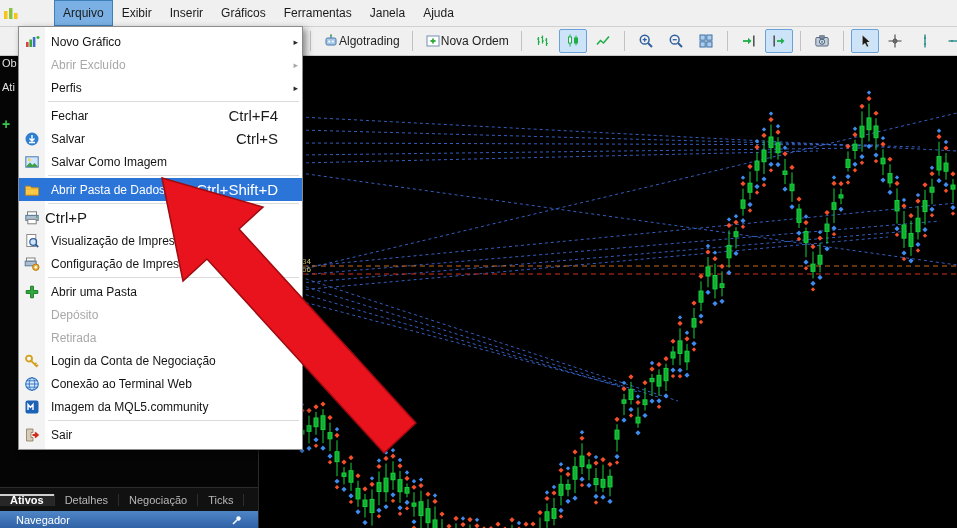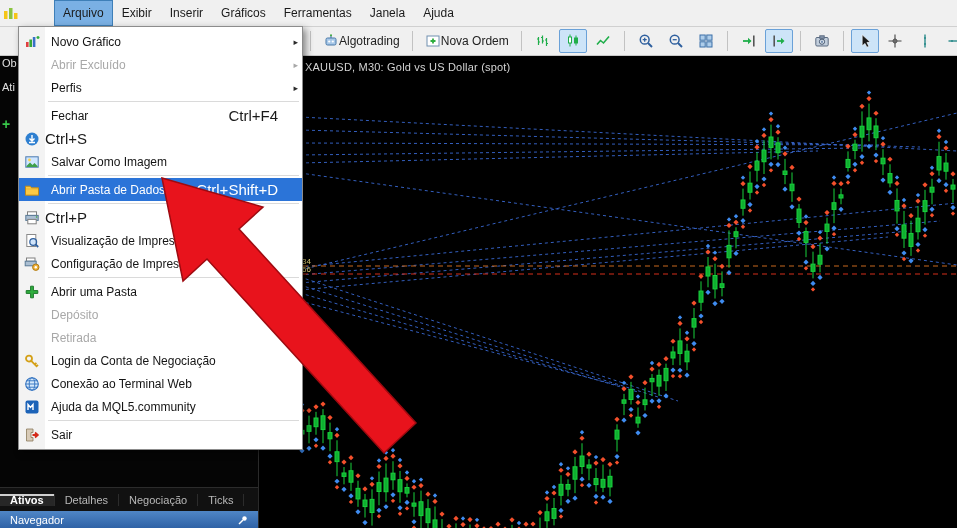--- a/index.html
+++ b/index.html
@@ -21,21 +21,21 @@
   .tb-ic{display:flex;align-items:center;}
   .tb-sep{width:1px;height:20px;background:#c2c2c2;margin:0 6px;flex:none;}
 
   
   .left-panel{position:absolute;left:0;top:55px;width:258px;bottom:0;background:#050505;border-right:1px solid #2a2a2a;z-index:5;}
   .frag{position:absolute;left:2px;color:#e0e0e0;font-size:11px;}
   .frag-plus{color:#38c84a;font-weight:bold;font-size:14px;}
   .tabs-row{position:absolute;left:0;right:0;bottom:17px;height:23px;background:#111;border-top:1px solid #2c2c2c;display:flex;align-items:center;font-size:11px;color:#b8b8b8;}
   .tab{display:flex;align-items:center;padding:0 10px;border-right:1px solid #2c2c2c;}
   .tab.active{background:#272727;color:#fff;box-shadow:inset 0 2px 0 #cfcfcf;font-weight:bold;}
-  .navigator-bar{position:absolute;left:0;right:0;bottom:0;height:17px;background:linear-gradient(#4f86c6,#2f62a6);display:flex;align-items:center;justify-content:space-between;padding:0 10px;color:#fff;font-size:11px;}
+  .navigator-bar{position:absolute;left:0;right:0;bottom:0;height:17px;background:linear-gradient(#4f86c6,#2f62a6);display:flex;align-items:center;justify-content:space-between;padding:0 16px;color:#fff;font-size:11px;}
 
   
   .chart-region{position:absolute;left:258px;top:55px;right:0;bottom:0;background:#000;z-index:4;}
   #chart-svg{position:absolute;left:0;top:0;}
   .chart-title{position:absolute;left:47px;top:6px;font-size:11px;color:#d4d4d4;letter-spacing:.2px;white-space:nowrap;}
 
   
   .dropdown{position:absolute;left:18px;top:26px;width:283px;background:linear-gradient(to right,#f3f3f3 0,#f3f3f3 26px,#fff 26px);border:1px solid #8c8c8c;box-shadow:3px 3px 7px rgba(0,0,0,.45);z-index:50;padding:3px 0;}
   .dd-item{display:flex;align-items:center;height:23px;font-size:12px;color:#141414;padding-right:4px;}
   .dd-ic{width:26px;flex:none;display:flex;align-items:center;justify-content:center;}
@@ -742,21 +742,20 @@
         <path d="M688 90.44768492816948L690.6 93.04768492816947L688 95.64768492816947L685.4 93.04768492816947Z" fill="#f4502c"></path>
         <path d="M688 127.09671643036418L690.6 129.69671643036418L688 132.29671643036417L685.4 129.69671643036418Z" fill="#3f8cf0"></path>
         <path d="M688 84.84768492816947L690.2 87.04768492816947L688 89.24768492816948L685.8 87.04768492816947Z" fill="#3f8cf0"></path>
         <path d="M688 133.4967164303642L690.2 135.69671643036418L688 137.89671643036417L685.8 135.69671643036418Z" fill="#f4502c"></path>
         <line x1="695" y1="123.91490722544648" x2="695" y2="147.59637892506242" stroke="#18d13c" stroke-width="1"></line>
         <rect x="693" y="130.0406752995138" width="4" height="4.087233201367781" fill="#0faf30" stroke="#18d13c" stroke-width="1"></rect>
         <path d="M695 116.31490722544649L697.6 118.91490722544648L695 121.51490722544648L692.4 118.91490722544648Z" fill="#f4502c"></path>
         <path d="M695 149.99637892506243L697.6 152.59637892506242L695 155.19637892506242L692.4 152.59637892506242Z" fill="#3f8cf0"></path>
         <path d="M695 156.39637892506244L697.2 158.59637892506242L695 160.7963789250624L692.8 158.59637892506242Z" fill="#f4502c"></path>
       </svg>
-    <div class="chart-title">XAUUSD, M30:  Gold vs US Dollar (spot)</div>
   </div>
 
   <div class="dropdown" id="dropdown-items">
       <div class="dd-item">
         <span class="dd-ic">
           <svg viewBox="0 0 16 16" width="16" height="16">
             <rect x="2" y="8" width="2.6" height="5" fill="#e04040"></rect>
             <rect x="5.4" y="5.5" width="2.6" height="7.5" fill="#38a838"></rect>
             <rect x="8.8" y="3" width="2.6" height="10" fill="#3870c8"></rect>
             <path d="M12.5 3.5h3M14 2v3" stroke="#2fae3e" stroke-width="1.4"></path>
@@ -785,20 +784,21 @@
         <span class="dd-shortcut">Ctrl+F4</span>
         <span class="dd-arrow"></span>
       </div>
       <div class="dd-item">
         <span class="dd-ic">
           <svg viewBox="0 0 16 16" width="16" height="16">
             <circle cx="8" cy="8" r="6.5" fill="#2e7fd0"></circle>
             <path d="M8 4v5.5M5.5 7.5L8 10l2.5-2.5M5 11.5h6" stroke="#fff" stroke-width="1.4" fill="none"></path>
           </svg>
         </span>
+        <span class="dd-label">Salvar</span>
         <span class="dd-shortcut">Ctrl+S</span>
         <span class="dd-arrow"></span>
       </div>
       <div class="dd-item">
         <span class="dd-ic">
           <svg viewBox="0 0 16 16" width="16" height="16">
             <rect x="1.8" y="2.8" width="12.4" height="10.4" fill="#cfe6ff" stroke="#4a7ab0"></rect>
             <path d="M2.5 12l3.5-3.5 2.5 2.5 2-2 3 3v1H2.5z" fill="#3fa04a"></path>
             <circle cx="5.5" cy="6" r="1.4" fill="#ffd24a"></circle>
           </svg>
@@ -903,21 +903,21 @@
         <span class="dd-shortcut"></span>
         <span class="dd-arrow"></span>
       </div>
       <div class="dd-item">
         <span class="dd-ic">
           <svg viewBox="0 0 16 16" width="16" height="16">
             <rect x="1.5" y="1.5" width="13" height="13" rx="2" fill="#1c63b8"></rect>
             <path d="M4 11V5.5l2.5 3 2.5-3V11" stroke="#fff" stroke-width="1.4" fill="none"></path>
           </svg>
         </span>
-        <span class="dd-label">Ajuda da MQL5.community</span>
+        <span class="dd-label">Imagem da MQL5.community</span>
         <span class="dd-shortcut"></span>
         <span class="dd-arrow"></span>
       </div>
       <div class="dd-sep"></div>
       <div class="dd-item">
         <span class="dd-ic">
           <svg viewBox="0 0 16 16" width="16" height="16">
             <path d="M2.5 2h6.5v3.5H7v5h2V14H2.5z" fill="#d8cbb8" stroke="#8a7a5a" stroke-width=".8"></path>
             <path d="M8.5 8h4.5M11 5.5L13.8 8 11 10.5" stroke="#d42a1a" stroke-width="1.8" fill="none"></path>
           </svg>

